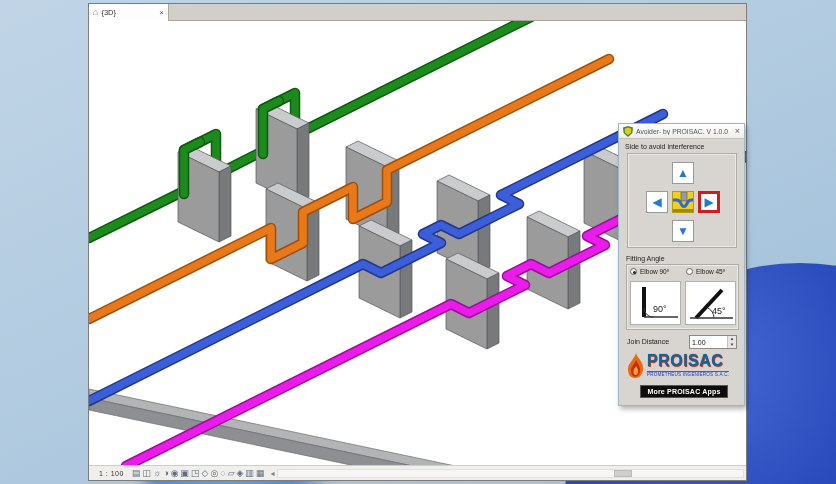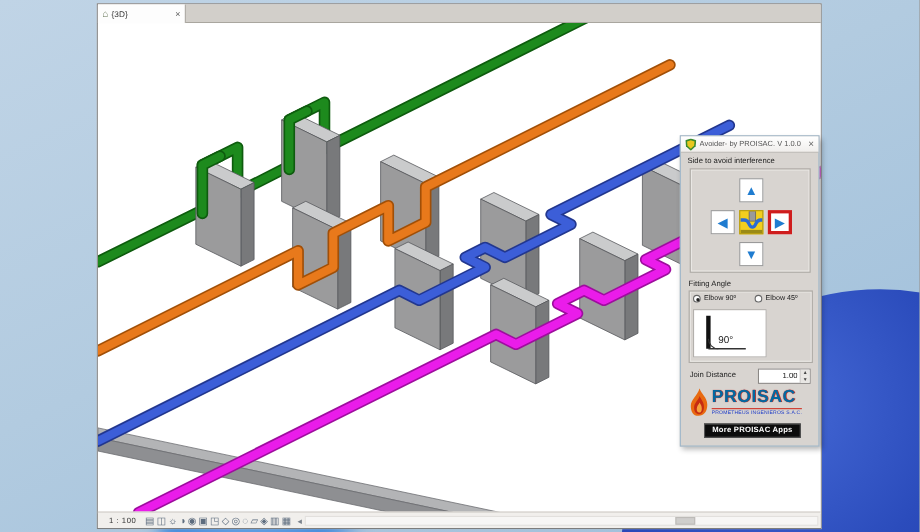--- a/index.html
+++ b/index.html
@@ -46,23 +46,23 @@
   .dlg-label{position:absolute;font-size:7px;color:#222;}
   .groupbox{position:absolute;border:1px solid #aeaba6;box-shadow:inset 0 0 0 1px #ece9e6;}
   .abtn{position:absolute;width:22px;height:22px;background:#fff;border:1px solid #9a9a9a;
         display:flex;align-items:center;justify-content:center;font-size:12px;color:#1f7cd0;
         cursor:pointer;line-height:1;}
   .abtn.selected{border:3px solid #cf1d1d;}
   .aicon{position:absolute;width:22px;height:22px;background:#f2ce1e;border:1px solid #b39a10;overflow:hidden;}
   .radio-row{position:absolute;display:flex;align-items:center;gap:3px;font-size:6.5px;color:#222;}
   .rdot{width:7px;height:7px;border-radius:50%;background:#fff;border:1px solid #666;position:relative;flex:0 0 auto;}
   .rdot.on::after{content:"";position:absolute;left:1.5px;top:1.5px;width:3px;height:3px;border-radius:50%;background:#222;}
-  .diagram{position:absolute;width:67px;height:44px;background:#fff;border:1px solid #b3b0ac;}
+  .diagram{position:absolute;width:51px;height:44px;background:#fff;border:1px solid #b3b0ac;}
   .spin{position:absolute;width:48px;height:14px;background:#fff;border:1px solid #8b8885;display:flex;}
-  .spin input{flex:1;border:0;outline:0;font-size:7px;text-align:right;padding:0 2px;
+  .spin input{flex:1;border:0;outline:0;font-size:7px;text-align:left;padding:0 2px;
               font-family:"Liberation Sans",sans-serif;color:#111;background:transparent;min-width:0;}
   .spin .arrows{width:9px;display:flex;flex-direction:column;border-left:1px solid #c5c2bf;}
   .spin .arrows span{flex:1;font-size:4.5px;line-height:1;color:#444;text-align:center;cursor:pointer;
                      display:flex;align-items:center;justify-content:center;background:#e8e6e3;}
   .brand{position:absolute;left:8px;top:340px;display:flex;align-items:flex-start;gap:2px;}
   .brand-name{font-size:16px;font-weight:bold;letter-spacing:.5px;color:#0369a1;
               text-shadow:0 0 1px #d03326, 0.6px 0.6px 0 #d03326;line-height:1;}
   .brand-sub{font-size:4.6px;color:#1c3bc8;letter-spacing:.18px;margin-top:1.5px;
              border-top:1px solid #d03326;padding-top:.5px;white-space:nowrap;}
   .more-btn{position:absolute;left:21px;width:88px;height:13px;background:#0c0c0c;color:#fff;
@@ -195,20 +195,28 @@
           <span>Elbow 45º</span>
         </div>
         <div class="diagram" style="left:3px;top:16px;">
           <svg width="49" height="42" viewBox="0 0 49 42">
             <line x1="13" y1="5" x2="13" y2="35" stroke="#111" stroke-width="4"></line>
             <line x1="13" y1="35" x2="47" y2="35" stroke="#333" stroke-width="1.5"></line>
             <path d="M13 26 A 9 9 0 0 0 22 35" fill="none" stroke="#333" stroke-width="1"></path>
             <text x="22" y="30" font-size="9" fill="#222" font-family="Liberation Sans, sans-serif">90°</text>
           </svg>
         </div>
+        <div class="diagram" style="left:58px;top:16px;">
+          <svg width="49" height="42" viewBox="0 0 49 42">
+            <line x1="10" y1="36" x2="36" y2="8" stroke="#111" stroke-width="4"></line>
+            <line x1="4" y1="36" x2="47" y2="36" stroke="#333" stroke-width="1.5"></line>
+            <path d="M28 36 A 12 12 0 0 0 22 26" fill="none" stroke="#333" stroke-width="1"></path>
+            <text x="26" y="32" font-size="9" fill="#222" font-family="Liberation Sans, sans-serif">45°</text>
+          </svg>
+        </div>
       </div>
 
       <span class="dlg-label" style="left:8px;top:214px;">Join Distance</span>
       <div class="spin" style="left:70px;top:211px;">
         <input value="1.00" style="">
         <span class="arrows">
           <span>▲</span>
           <span>▼</span>
         </span>
       </div>

